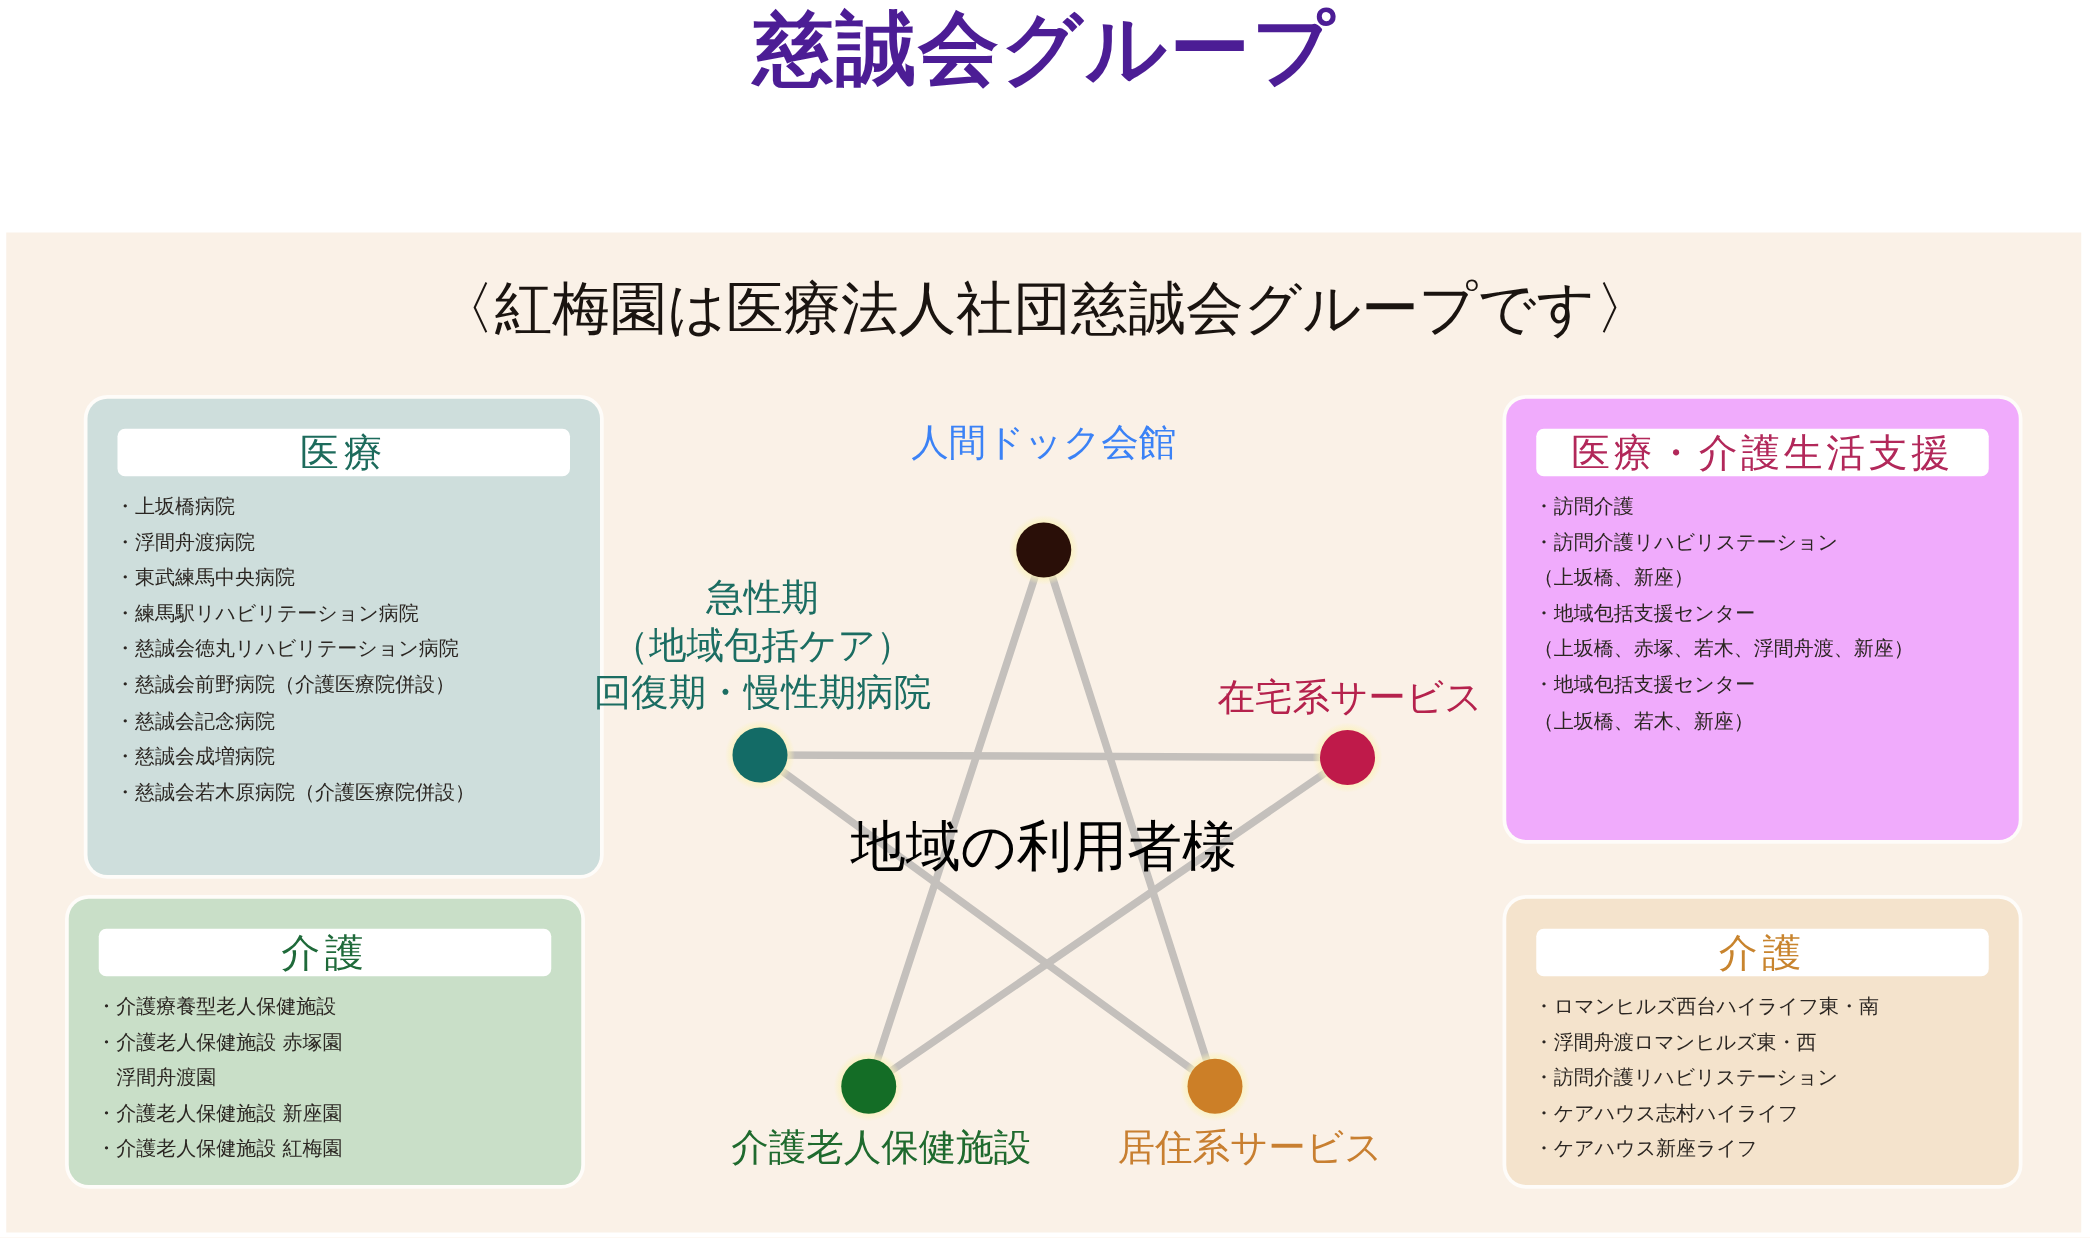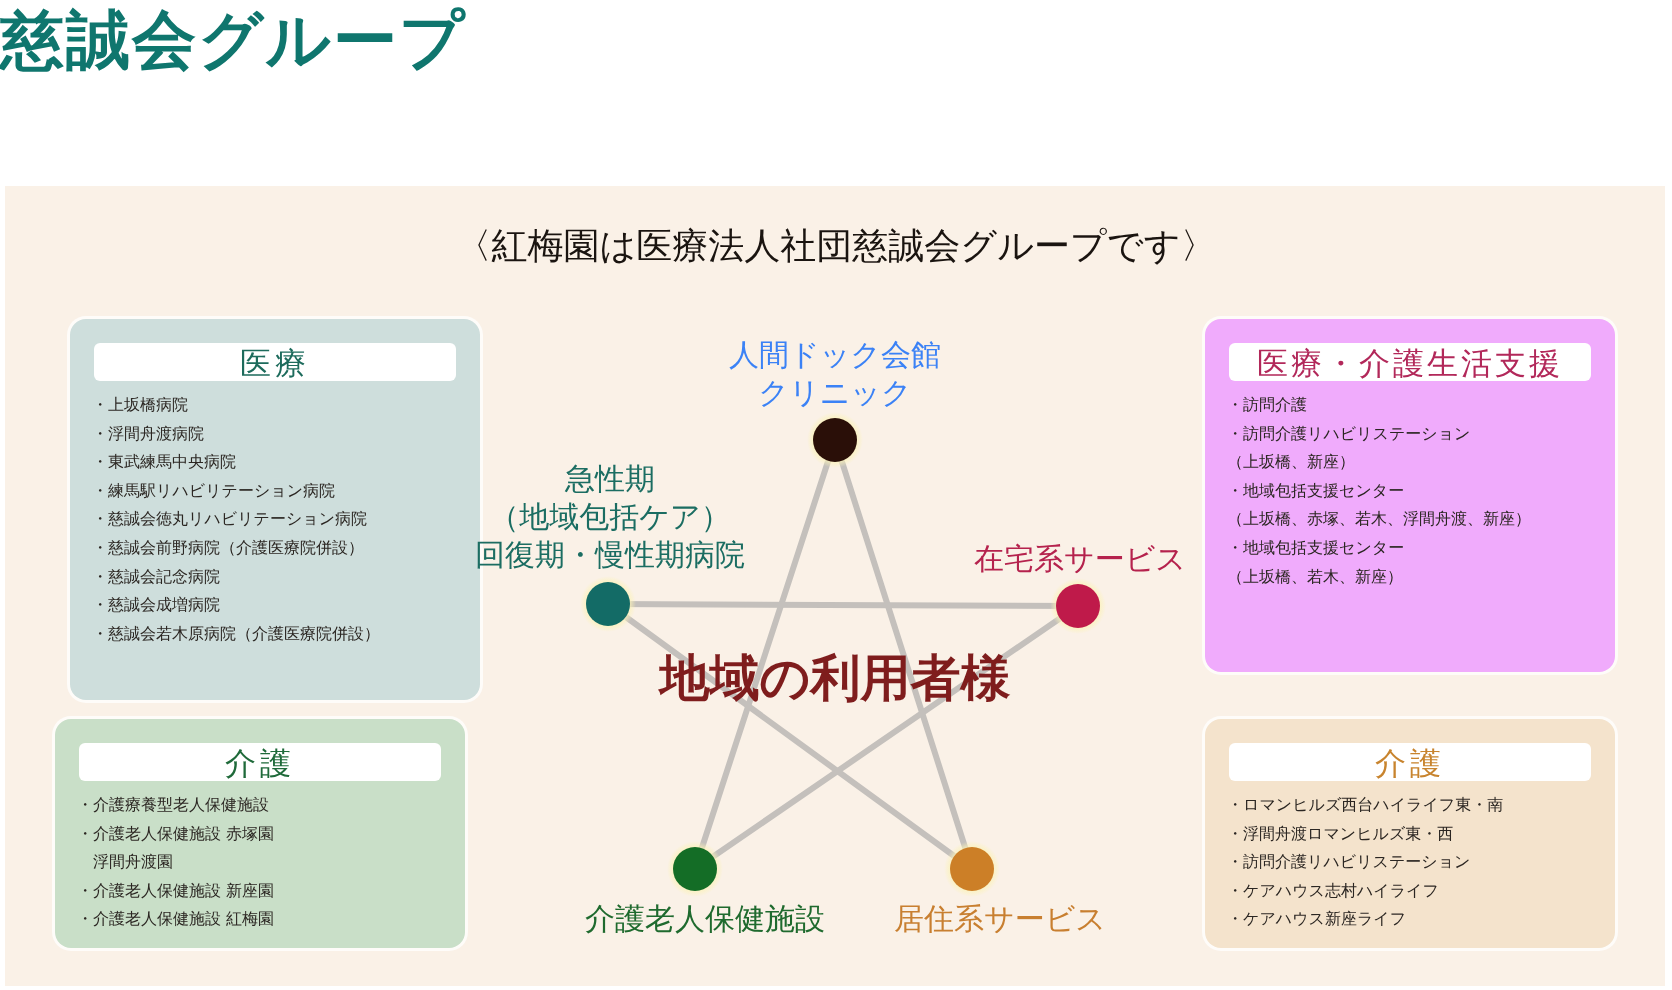--- a/index.html
+++ b/index.html
@@ -4,30 +4,30 @@
 <style>
   html, body { margin: 0; padding: 0; }
   body {
     width: 1672px; height: 990px; position: relative; overflow: hidden;
     background: #ffffff;
     font-family: "DejaVu Sans", "Liberation Sans", sans-serif;
     color: #2a2420;
   }
   .main-title {
     position: absolute; left: 0; right: 0; top: 2px;
-    text-align: left; font-size: 64px; font-weight: bold;
-    color: #0f766e; letter-spacing: 2px; line-height: 76px;
+    text-align: center; font-size: 64px; font-weight: bold;
+    color: #4c1d95; letter-spacing: 2px; line-height: 76px;
   }
   .panel {
     position: absolute; left: 5px; top: 186px; width: 1660px; height: 800px;
     background: #FAF1E7;
   }
   .subtitle {
     position: absolute; left: 0; right: 0; top: 218px;
-    text-align: center; font-size: 36px; color: #1a1410; line-height: 56px;
+    text-align: center; font-size: 46px; color: #1a1410; line-height: 56px;
   }
   .card {
     position: absolute; border-radius: 16px;
     box-shadow: 0 0 0 3px rgba(255,255,255,0.75);
   }
   .card .head {
     position: absolute; left: 24px; right: 24px; top: 24px; height: 38px;
     background: #ffffff; border-radius: 6px;
     text-align: center; font-size: 31px; line-height: 40px; letter-spacing: 4px;
   }
@@ -48,21 +48,21 @@
   .card-care-right .head { color: #c8842e; }
 
   svg.star { position: absolute; left: 0; top: 0; }
   .node-label {
     position: absolute; text-align: center; font-size: 30px; line-height: 38px;
     white-space: nowrap;
   }
   .lbl-top { left: 710px; top: 336px; width: 250px; color: #3b82f6; }
   .lbl-left { left: 460px; top: 460px; width: 300px; color: #1b6d62; }
   .lbl-right { left: 940px; top: 540px; width: 280px; color: #b5224d; }
-  .lbl-center { left: 640px; top: 655px; width: 390px; font-size: 50px; line-height: 46px; color: #7f1d1d; font-weight: bold; }
+  .lbl-center { left: 640px; top: 655px; width: 390px; font-size: 44px; line-height: 46px; color: #000000; }
   .lbl-bl { left: 560px; top: 900px; width: 290px; color: #1f6a2e; }
   .lbl-br { left: 880px; top: 900px; width: 240px; color: #c87f30; }
 </style>
 </head>
 <body>
 
 <div class="main-title">慈誠会グループ</div>
 
 <div class="panel"></div>
 
@@ -149,21 +149,20 @@
     <circle cx="695" cy="869" r="22" fill="#146d26"></circle>
   </g>
   <g>
     <circle cx="972" cy="869" r="28" fill="url(#glow)"></circle>
     <circle cx="972" cy="869" r="22" fill="#cc7f27"></circle>
   </g>
 </svg>
 
 <div class="node-label lbl-top">
   <div>人間ドック会館</div>
-  <div>クリニック</div>
 </div>
 
 <div class="node-label lbl-left">
   <div>急性期</div>
   <div>（地域包括ケア）</div>
   <div>回復期・慢性期病院</div>
 </div>
 
 <div class="node-label lbl-right">在宅系サービス</div>
 

